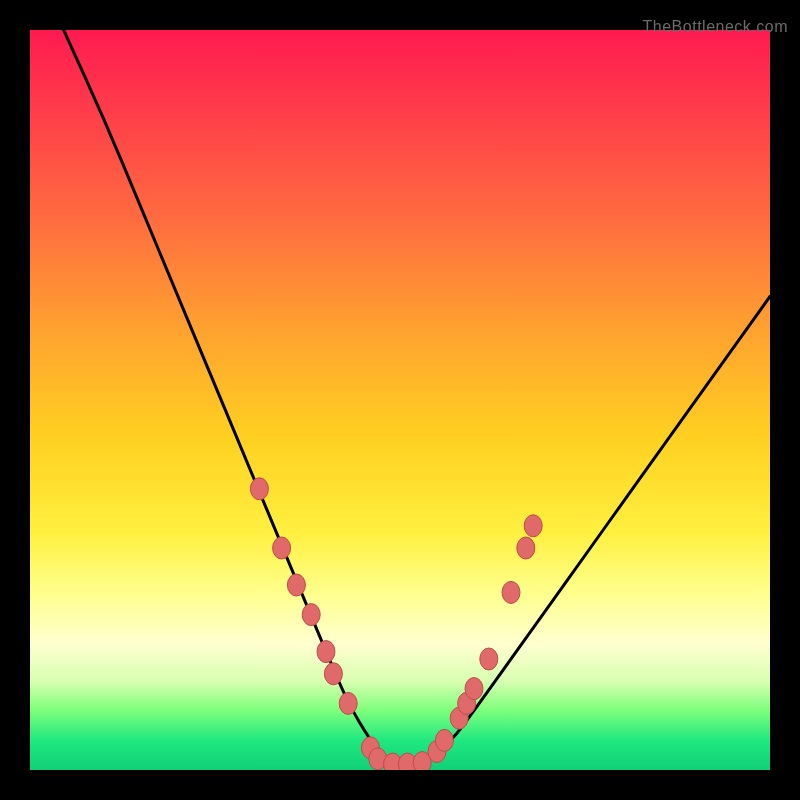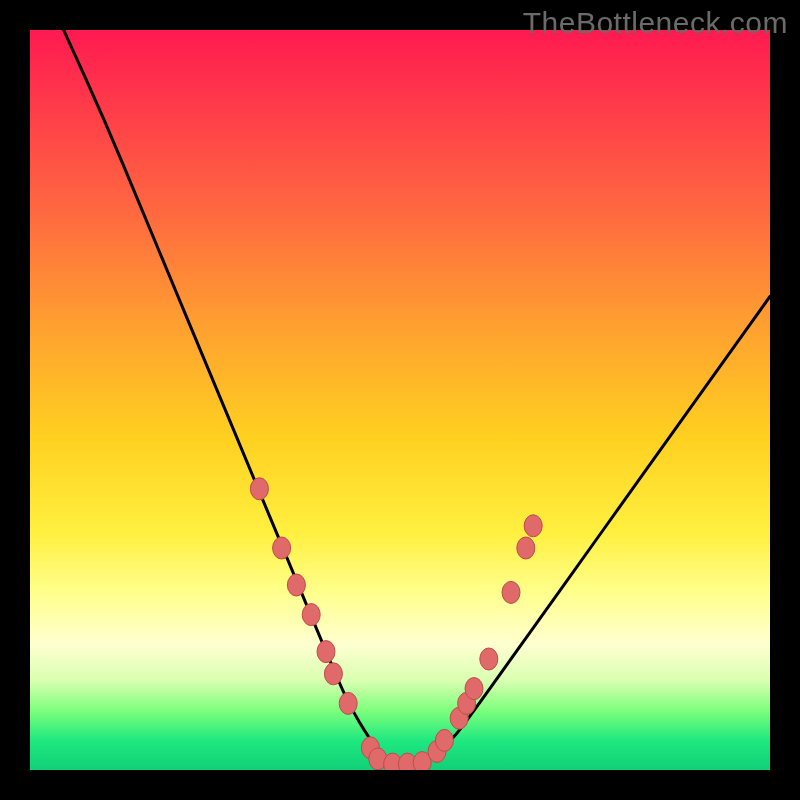--- a/index.html
+++ b/index.html
@@ -34,24 +34,24 @@
       #fff040 68%,
       #ffff8c 76%,
       #ffffd0 83%,
       #d8ffb0 88%,
       #7cff7c 92%,
       #20e880 96%,
       #10d078 100%);
   }
   .watermark {
     position: absolute;
-    top: 6px;
+    top: 18px;
     right: 12px;
     color: #6b6b6b;
-    font-size: 30px;
+    font-size: 16px;
     font-weight: 500;
     letter-spacing: 0.5px;
     user-select: none;
   }
   svg.overlay {
     position: absolute;
     left: 0;
     top: 0;
     width: 740px;
     height: 740px;

